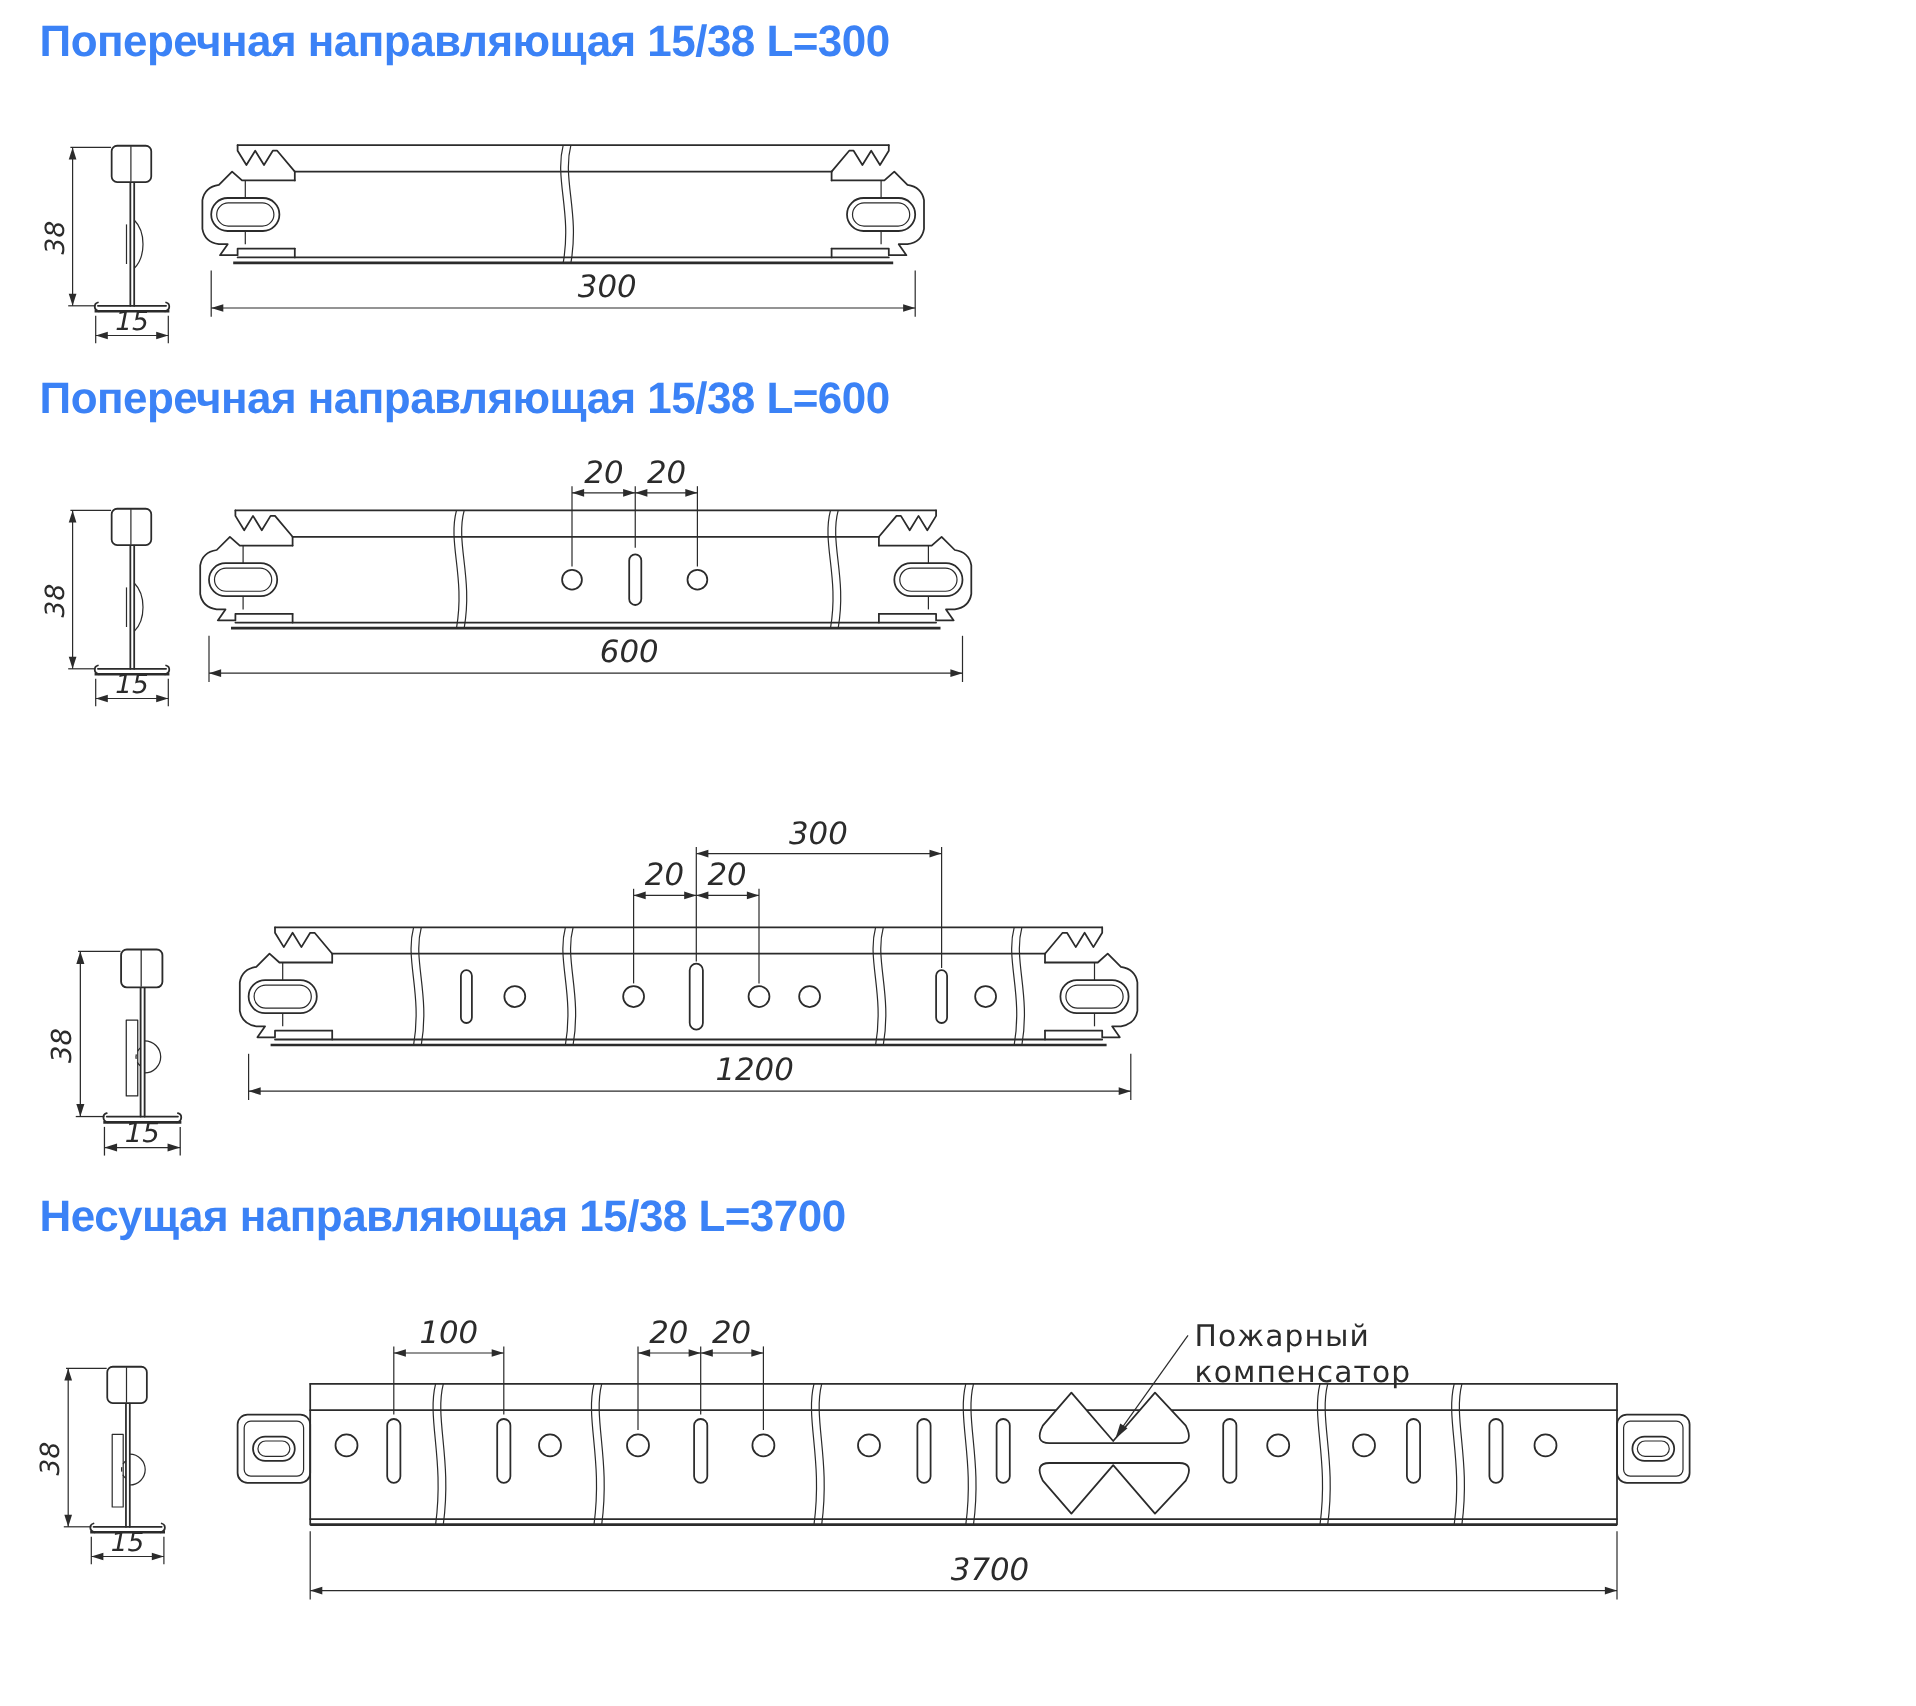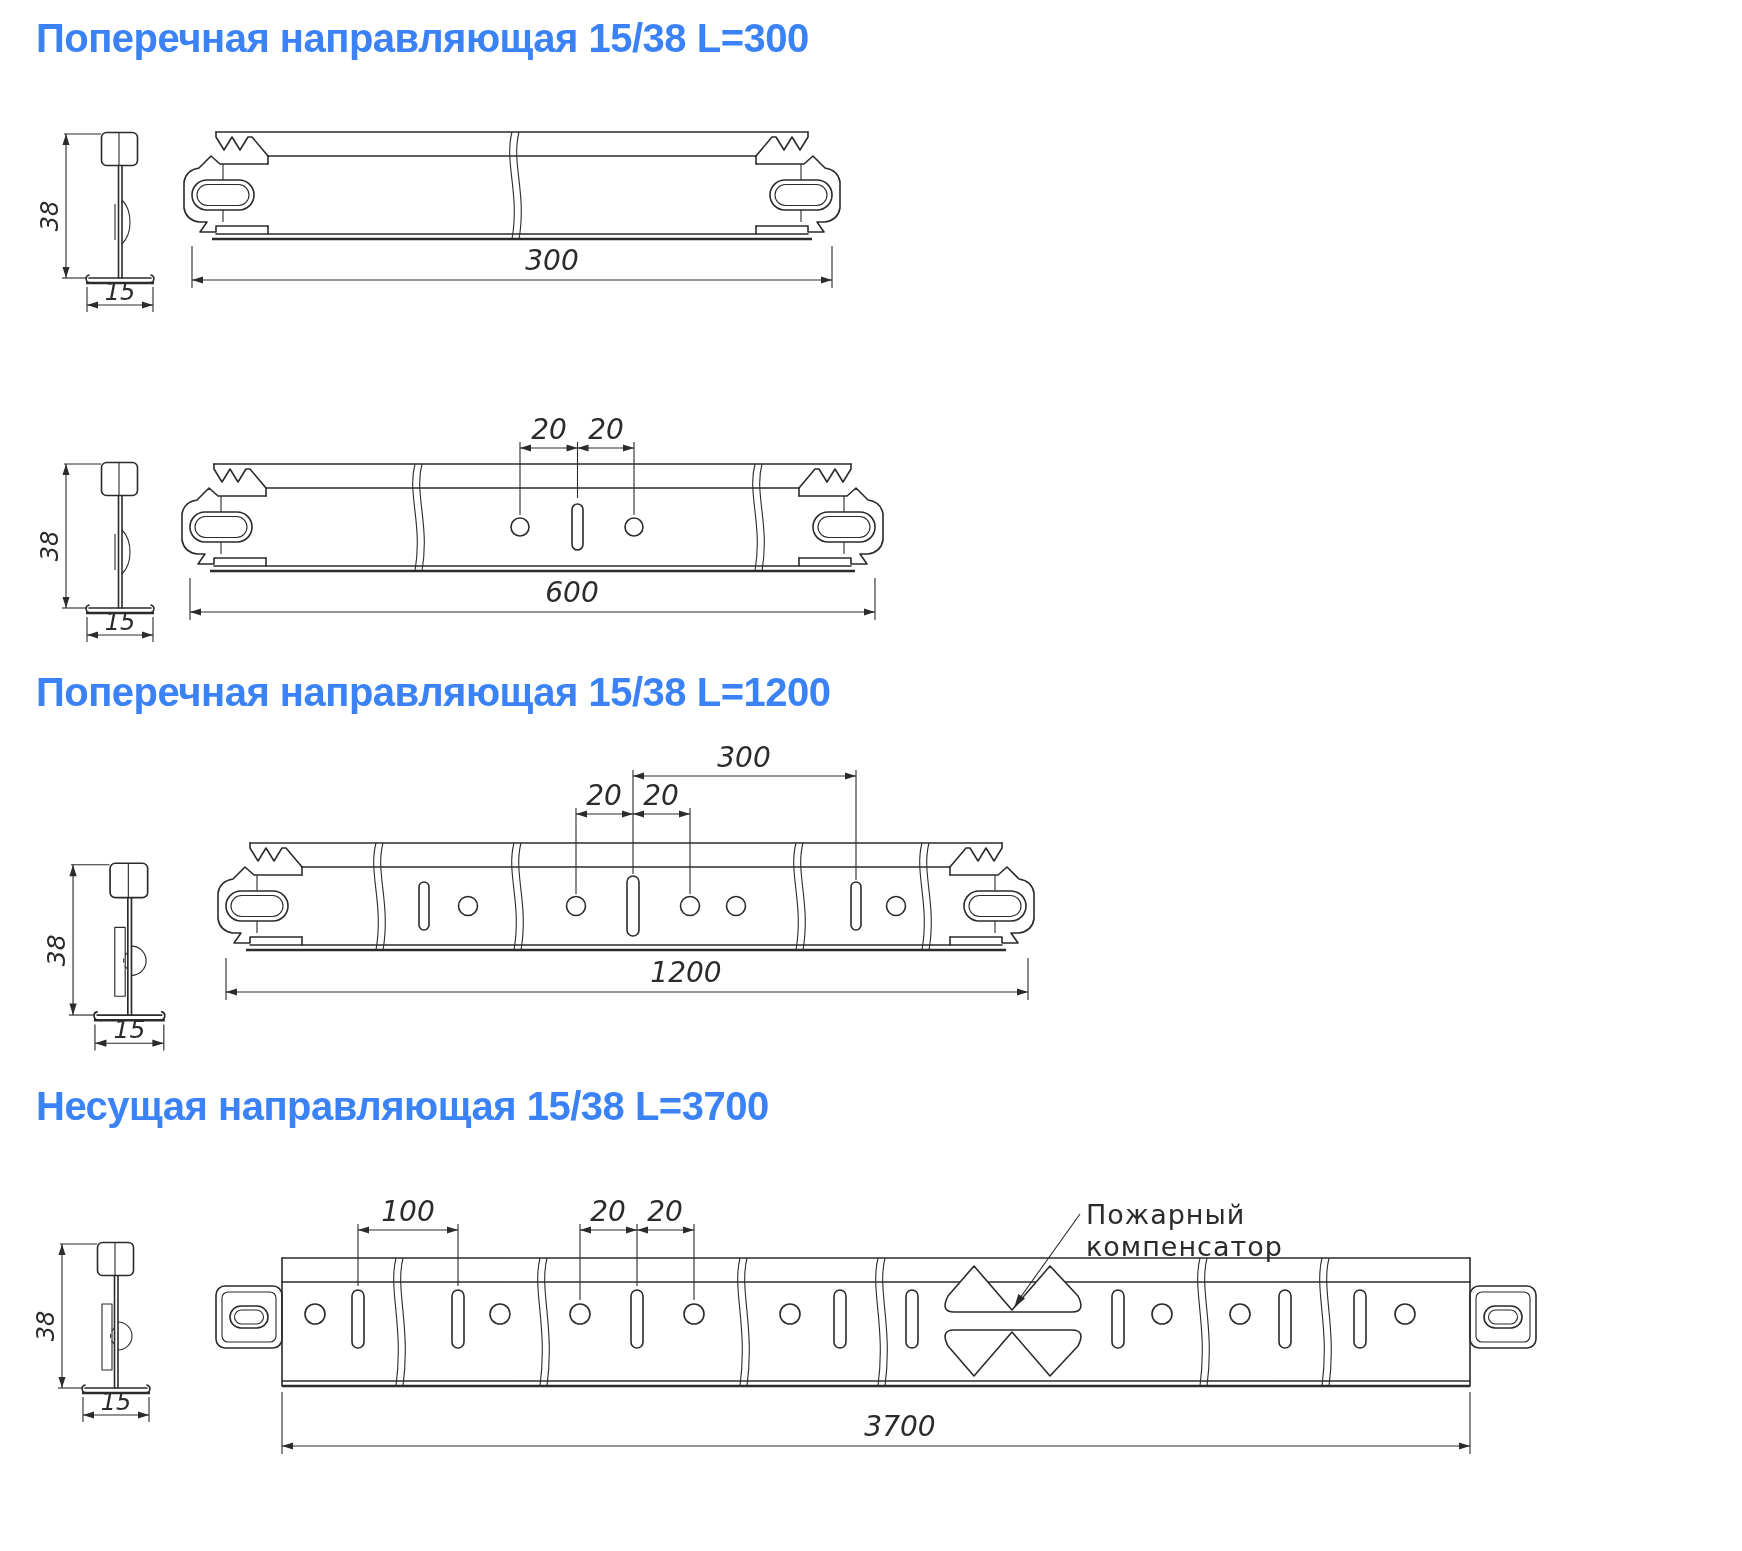--- a/index.html
+++ b/index.html
@@ -90,20 +90,21 @@
     <g>
       <line class="dimln" x1="30" y1="128" x2="30" y2="170"></line>
       <line class="dimln" x1="670" y1="128" x2="670" y2="170"></line>
       <line class="dimln" x1="30" y1="162" x2="670" y2="162"></line>
       <polygon class="arr" points="30,162 41,158.5 41,165.5"></polygon>
       <polygon class="arr" points="670,162 659,158.5 659,165.5"></polygon>
       <text class="dimtx" x="390" y="152" text-anchor="middle">300</text>
     </g>
   </svg>
 
+  <div class="title" style="top:340px;">Поперечная направляющая 15/38 L=600</div>
 
   <svg style="left:42px;top:452px;" width="115" height="195" viewBox="0 0 115 195">
     <g>
       <line class="dimln" x1="22" y1="12" x2="59" y2="12"></line>
       <line class="dimln" x1="20" y1="156" x2="45" y2="156"></line>
       <line class="dimln" x1="24" y1="12" x2="24" y2="156"></line>
       <polygon class="arr" points="24,12 20.5,23 27.5,23"></polygon>
       <polygon class="arr" points="24,156 20.5,145 27.5,145"></polygon>
       <text class="dimsm" transform="translate(16,94) rotate(-90)" text-anchor="middle">38</text>
     </g>
@@ -182,21 +183,20 @@
     <g>
       <line class="dimln" x1="30" y1="170" x2="30" y2="212"></line>
       <line class="dimln" x1="715" y1="170" x2="715" y2="212"></line>
       <line class="dimln" x1="30" y1="204" x2="715" y2="204"></line>
       <polygon class="arr" points="30,204 41,200.5 41,207.5"></polygon>
       <polygon class="arr" points="715,204 704,200.5 704,207.5"></polygon>
       <text class="dimtx" x="412" y="194" text-anchor="middle">600</text>
     </g>
   </svg>
 
-  <div class="title" style="top:670px;">Поперечная направляющая 15/38 L=1200</div>
 
   <svg style="left:48px;top:852px;" width="120" height="204" viewBox="0 0 115 195">
     <g>
       <line class="dimln" x1="22" y1="12" x2="59" y2="12"></line>
       <line class="dimln" x1="20" y1="156" x2="45" y2="156"></line>
       <line class="dimln" x1="24" y1="12" x2="24" y2="156"></line>
       <polygon class="arr" points="24,12 20.5,23 27.5,23"></polygon>
       <polygon class="arr" points="24,156 20.5,145 27.5,145"></polygon>
       <text class="dimsm" transform="translate(16,94) rotate(-90)" text-anchor="middle">38</text>
     </g>

